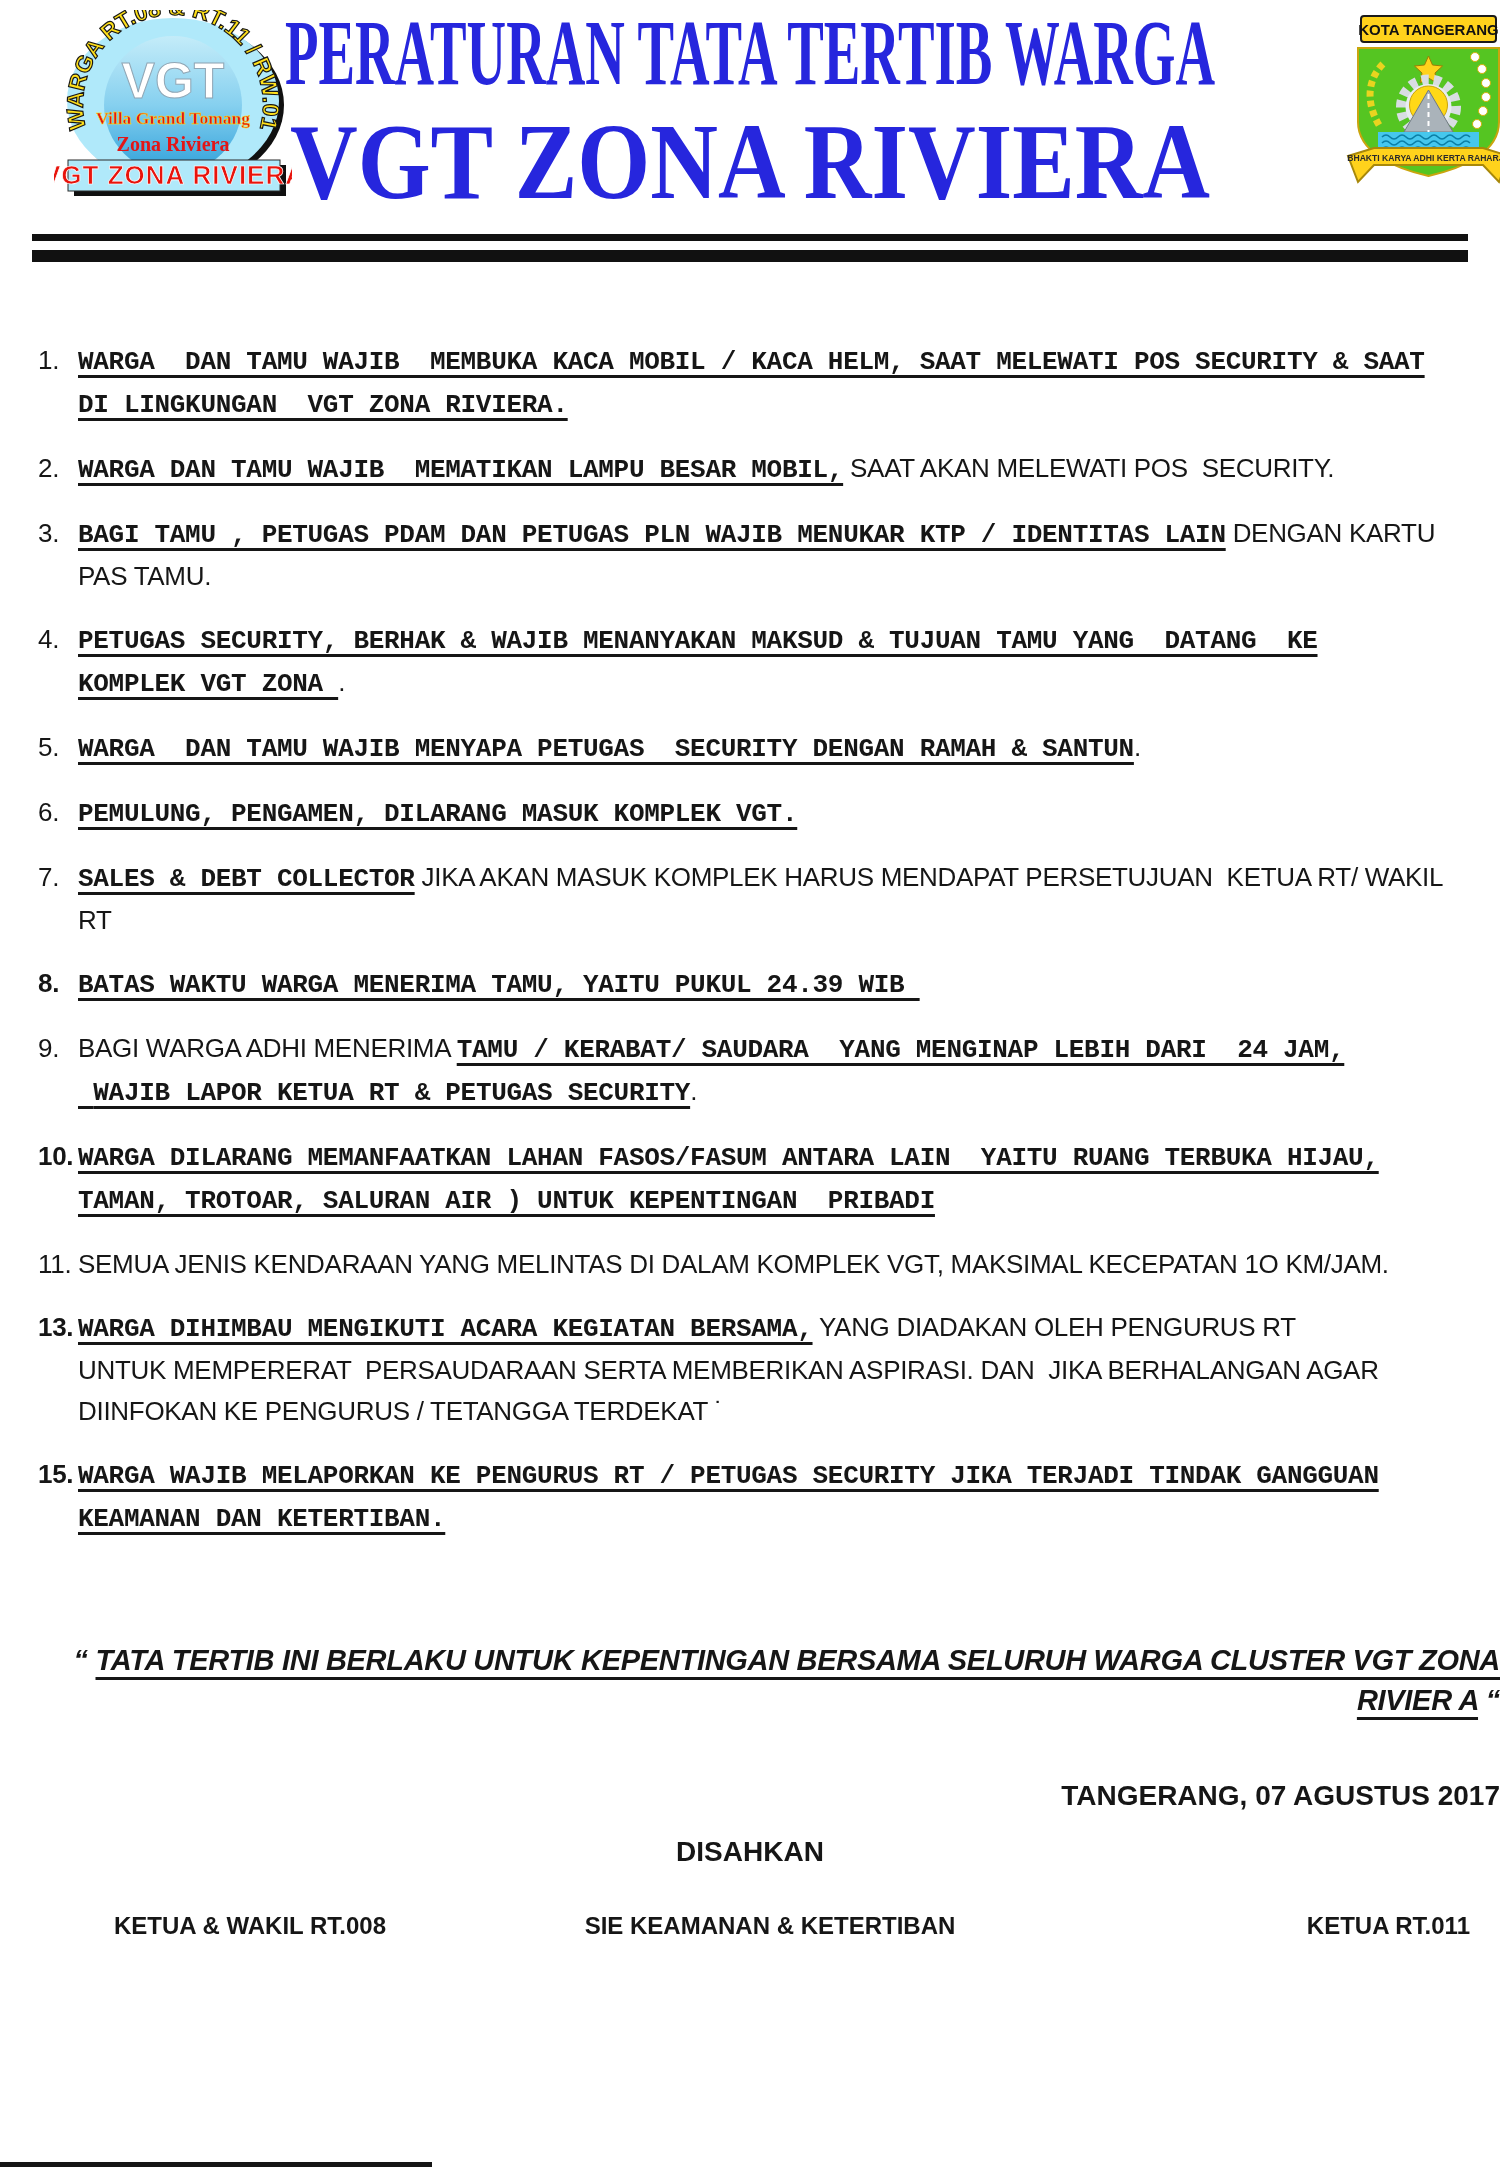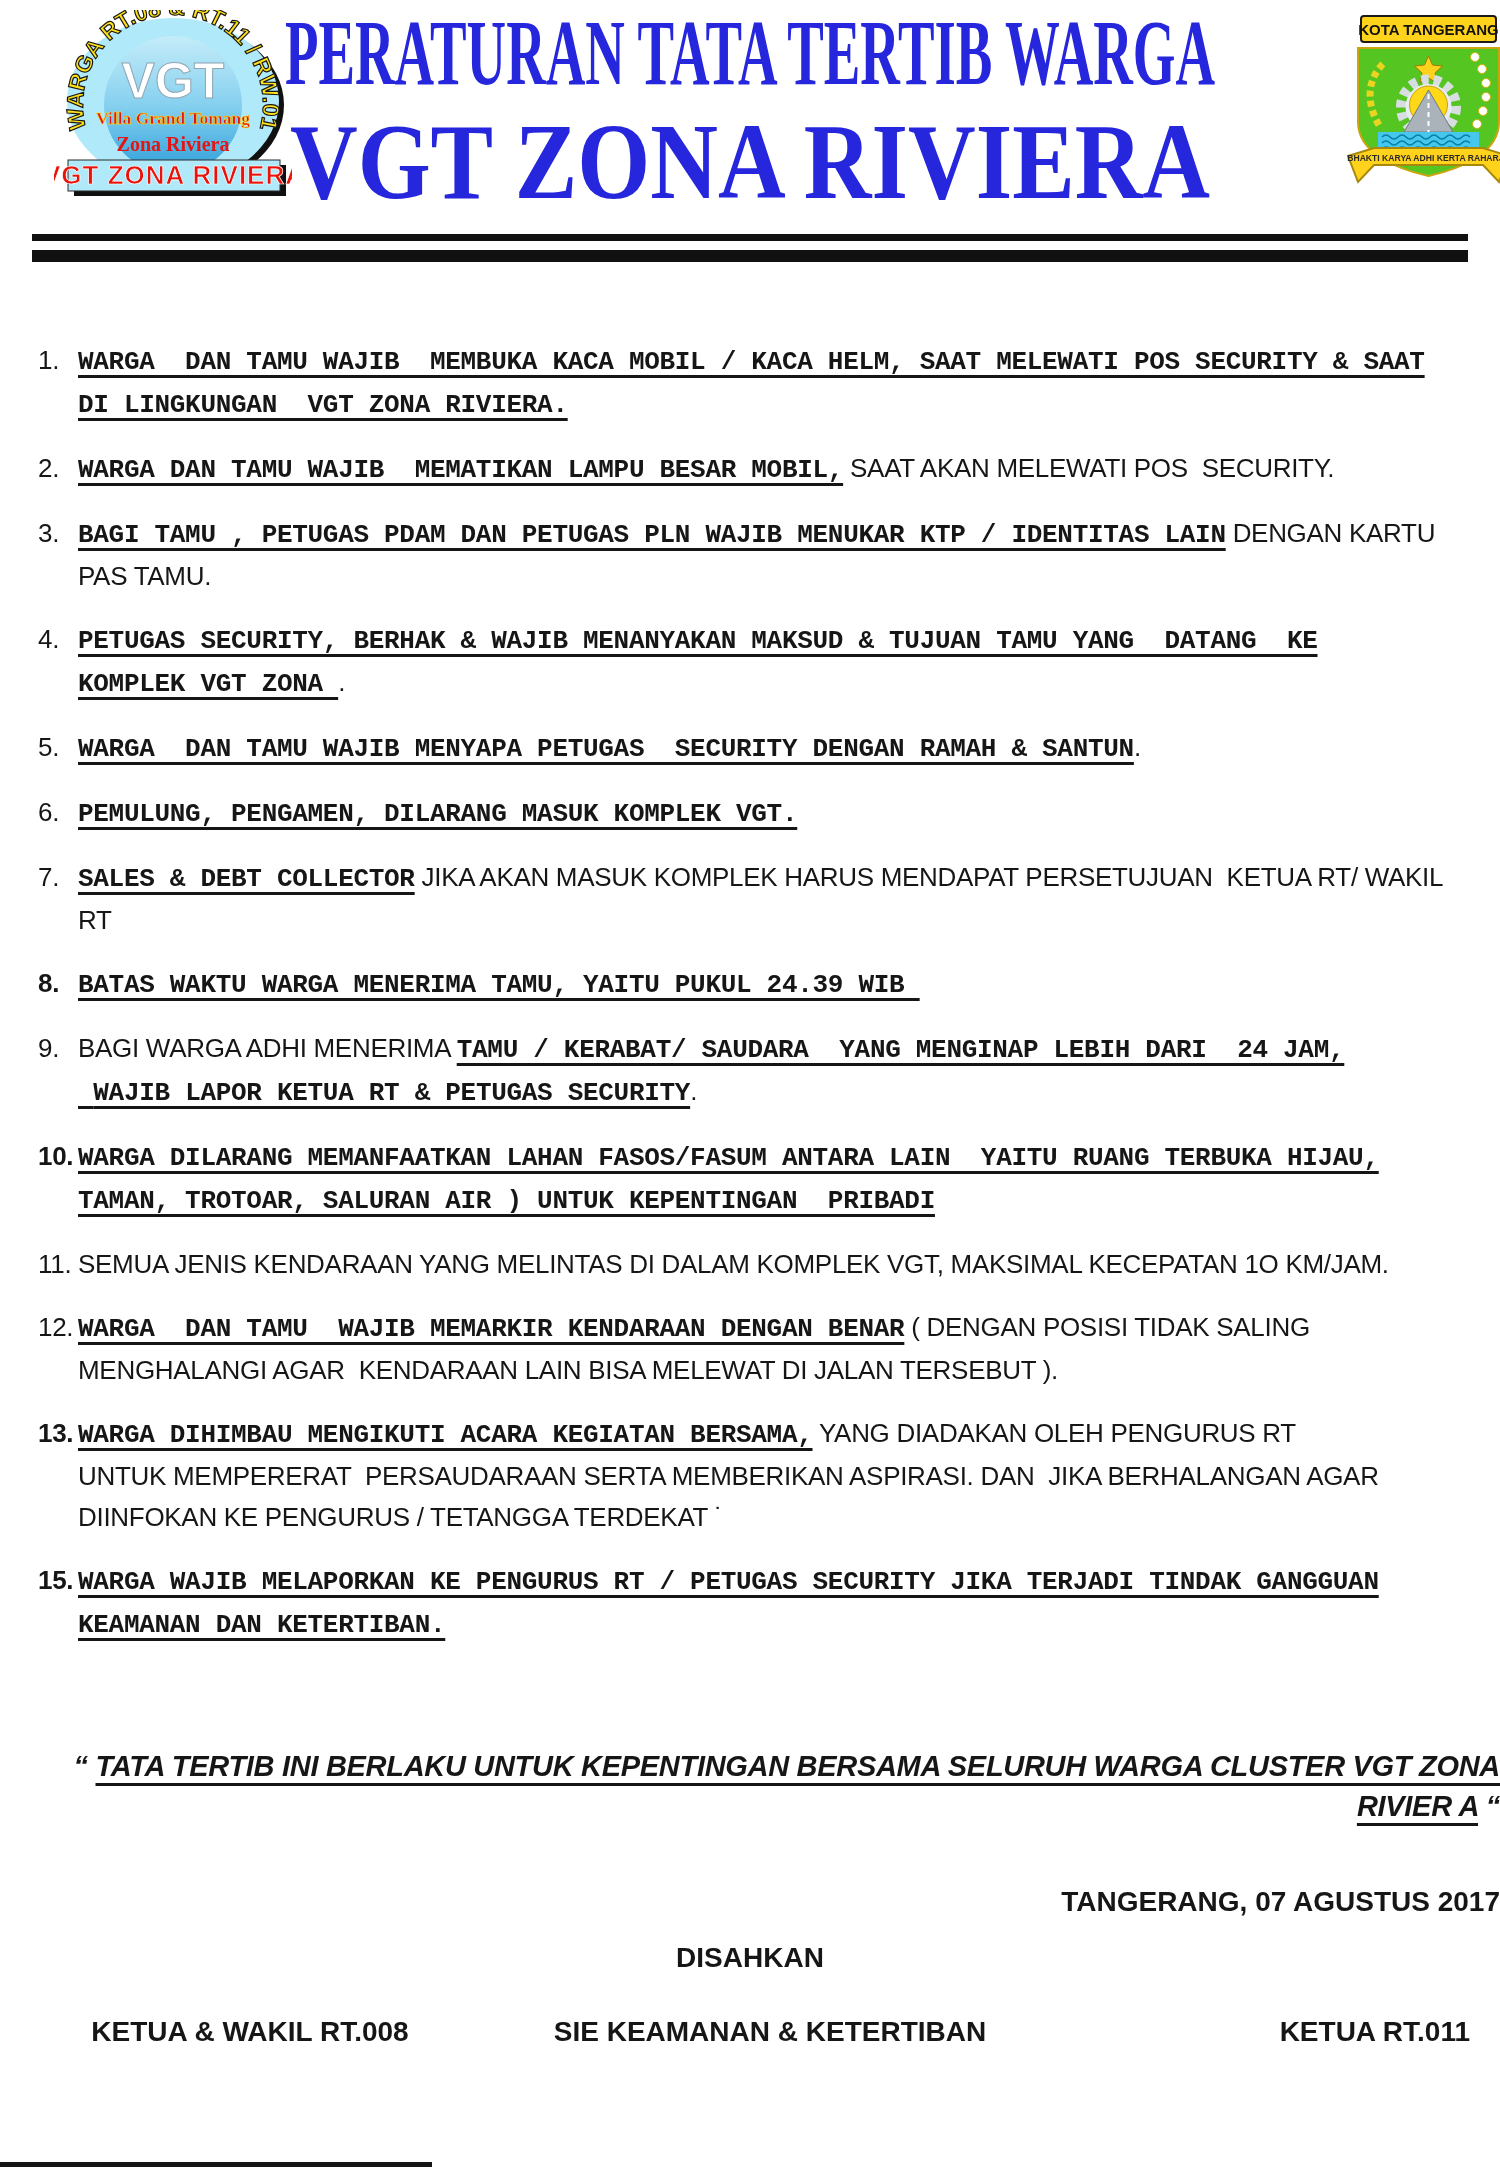--- a/index.html
+++ b/index.html
@@ -37,21 +37,21 @@
   
   .quote {
     margin-top:100px; text-align:right; font-size:29px; font-weight:bold; font-style:italic;
     letter-spacing:-0.3px; line-height:40px;
   }
   .quote .qt {
     text-decoration-line:underline; text-decoration-thickness:3px; text-underline-offset:7px;
   }
   .date-line { margin-top:56px; text-align:right; font-size:28px; font-weight:bold; line-height:40px; }
   .approved-line { margin-top:16px; text-align:center; font-size:28px; font-weight:bold; line-height:40px; }
-  .sig-row { display:grid; grid-template-columns:500px 540px 460px; font-size:28px; font-weight:bold; line-height:40px; }
+  .sig-row { display:grid; grid-template-columns:500px 540px 460px; font-size:24px; font-weight:bold; line-height:40px; }
   .sig-roles { margin-top:34px; }
   .sig-roles .c1 { text-align:center; }
   .sig-roles .c2 { text-align:center; }
   .sig-roles .c3 { text-align:right; padding-right:30px; }
   .bottom-bar { position:absolute; left:0; bottom:1px; width:432px; height:5px; background:#151515; }
 </style>
 </head>
 <body>
 
 <div class="page">
@@ -134,22 +134,20 @@
 KOMPLEK VGT ZONA </span><span class="pl">.</span></span></li>
       <li><span class="num">5.</span><span class="rule-body"><span class="em">WARGA  DAN TAMU WAJIB MENYAPA PETUGAS  SECURITY DENGAN RAMAH &amp; SANTUN</span><span class="pl">.</span></span></li>
       <li><span class="num">6.</span><span class="rule-body"><span class="em">PEMULUNG, PENGAMEN, DILARANG MASUK KOMPLEK VGT.</span></span></li>
       <li><span class="num">7.</span><span class="rule-body"><span class="em">SALES &amp; DEBT COLLECTOR</span><span class="pl"> JIKA AKAN MASUK KOMPLEK HARUS MENDAPAT PERSETUJUAN  KETUA RT/ WAKIL RT</span></span></li>
       <li><span class="num b">8.</span><span class="rule-body"><span class="em">BATAS WAKTU WARGA MENERIMA TAMU, YAITU PUKUL 24.39 WIB </span></span></li>
       <li><span class="num">9.</span><span class="rule-body"><span class="pl">BAGI WARGA ADHI MENERIMA </span><span class="em">TAMU / KERABAT/ SAUDARA  YANG MENGINAP LEBIH DARI  24 JAM,
  WAJIB LAPOR KETUA RT &amp; PETUGAS SECURITY</span><span class="pl">.</span></span></li>
       <li><span class="num b">10.</span><span class="rule-body"><span class="em">WARGA DILARANG MEMANFAATKAN LAHAN FASOS/FASUM ANTARA LAIN  YAITU RUANG TERBUKA HIJAU,
 TAMAN, TROTOAR, SALURAN AIR ) UNTUK KEPENTINGAN  PRIBADI</span></span></li>
       <li><span class="num">11.</span><span class="rule-body"><span class="pl">SEMUA JENIS KENDARAAN YANG MELINTAS DI DALAM KOMPLEK VGT, MAKSIMAL KECEPATAN 1O KM/JAM.</span></span></li>
-      <li><span class="num">12.</span><span class="rule-body"><span class="em">WARGA  DAN TAMU  WAJIB MEMARKIR KENDARAAN DENGAN BENAR</span><span class="pl"> ( DENGAN POSISI TIDAK SALING
-MENGHALANGI AGAR  KENDARAAN LAIN BISA MELEWAT DI JALAN TERSEBUT ).</span></span></li>
       <li><span class="num b">13.</span><span class="rule-body"><span class="em">WARGA DIHIMBAU MENGIKUTI ACARA KEGIATAN BERSAMA,</span><span class="pl"> YANG DIADAKAN OLEH PENGURUS RT
 UNTUK MEMPERERAT  PERSAUDARAAN SERTA MEMBERIKAN ASPIRASI. DAN  JIKA BERHALANGAN AGAR
 DIINFOKAN KE PENGURUS / TETANGGA TERDEKAT ˙</span></span></li>
       <li><span class="num b">15.</span><span class="rule-body"><span class="em">WARGA WAJIB MELAPORKAN KE PENGURUS RT / PETUGAS SECURITY JIKA TERJADI TINDAK GANGGUAN
 KEAMANAN DAN KETERTIBAN.</span></span></li>
     </ol>
 
   <div class="quote"><span>“</span><span> </span><span class="qt">TATA TERTIB INI BERLAKU UNTUK KEPENTINGAN BERSAMA SELURUH WARGA CLUSTER VGT ZONA RIVIER A</span><span> </span><span>“</span></div>
 
   <div class="date-line">TANGERANG, 07 AGUSTUS 2017</div>

